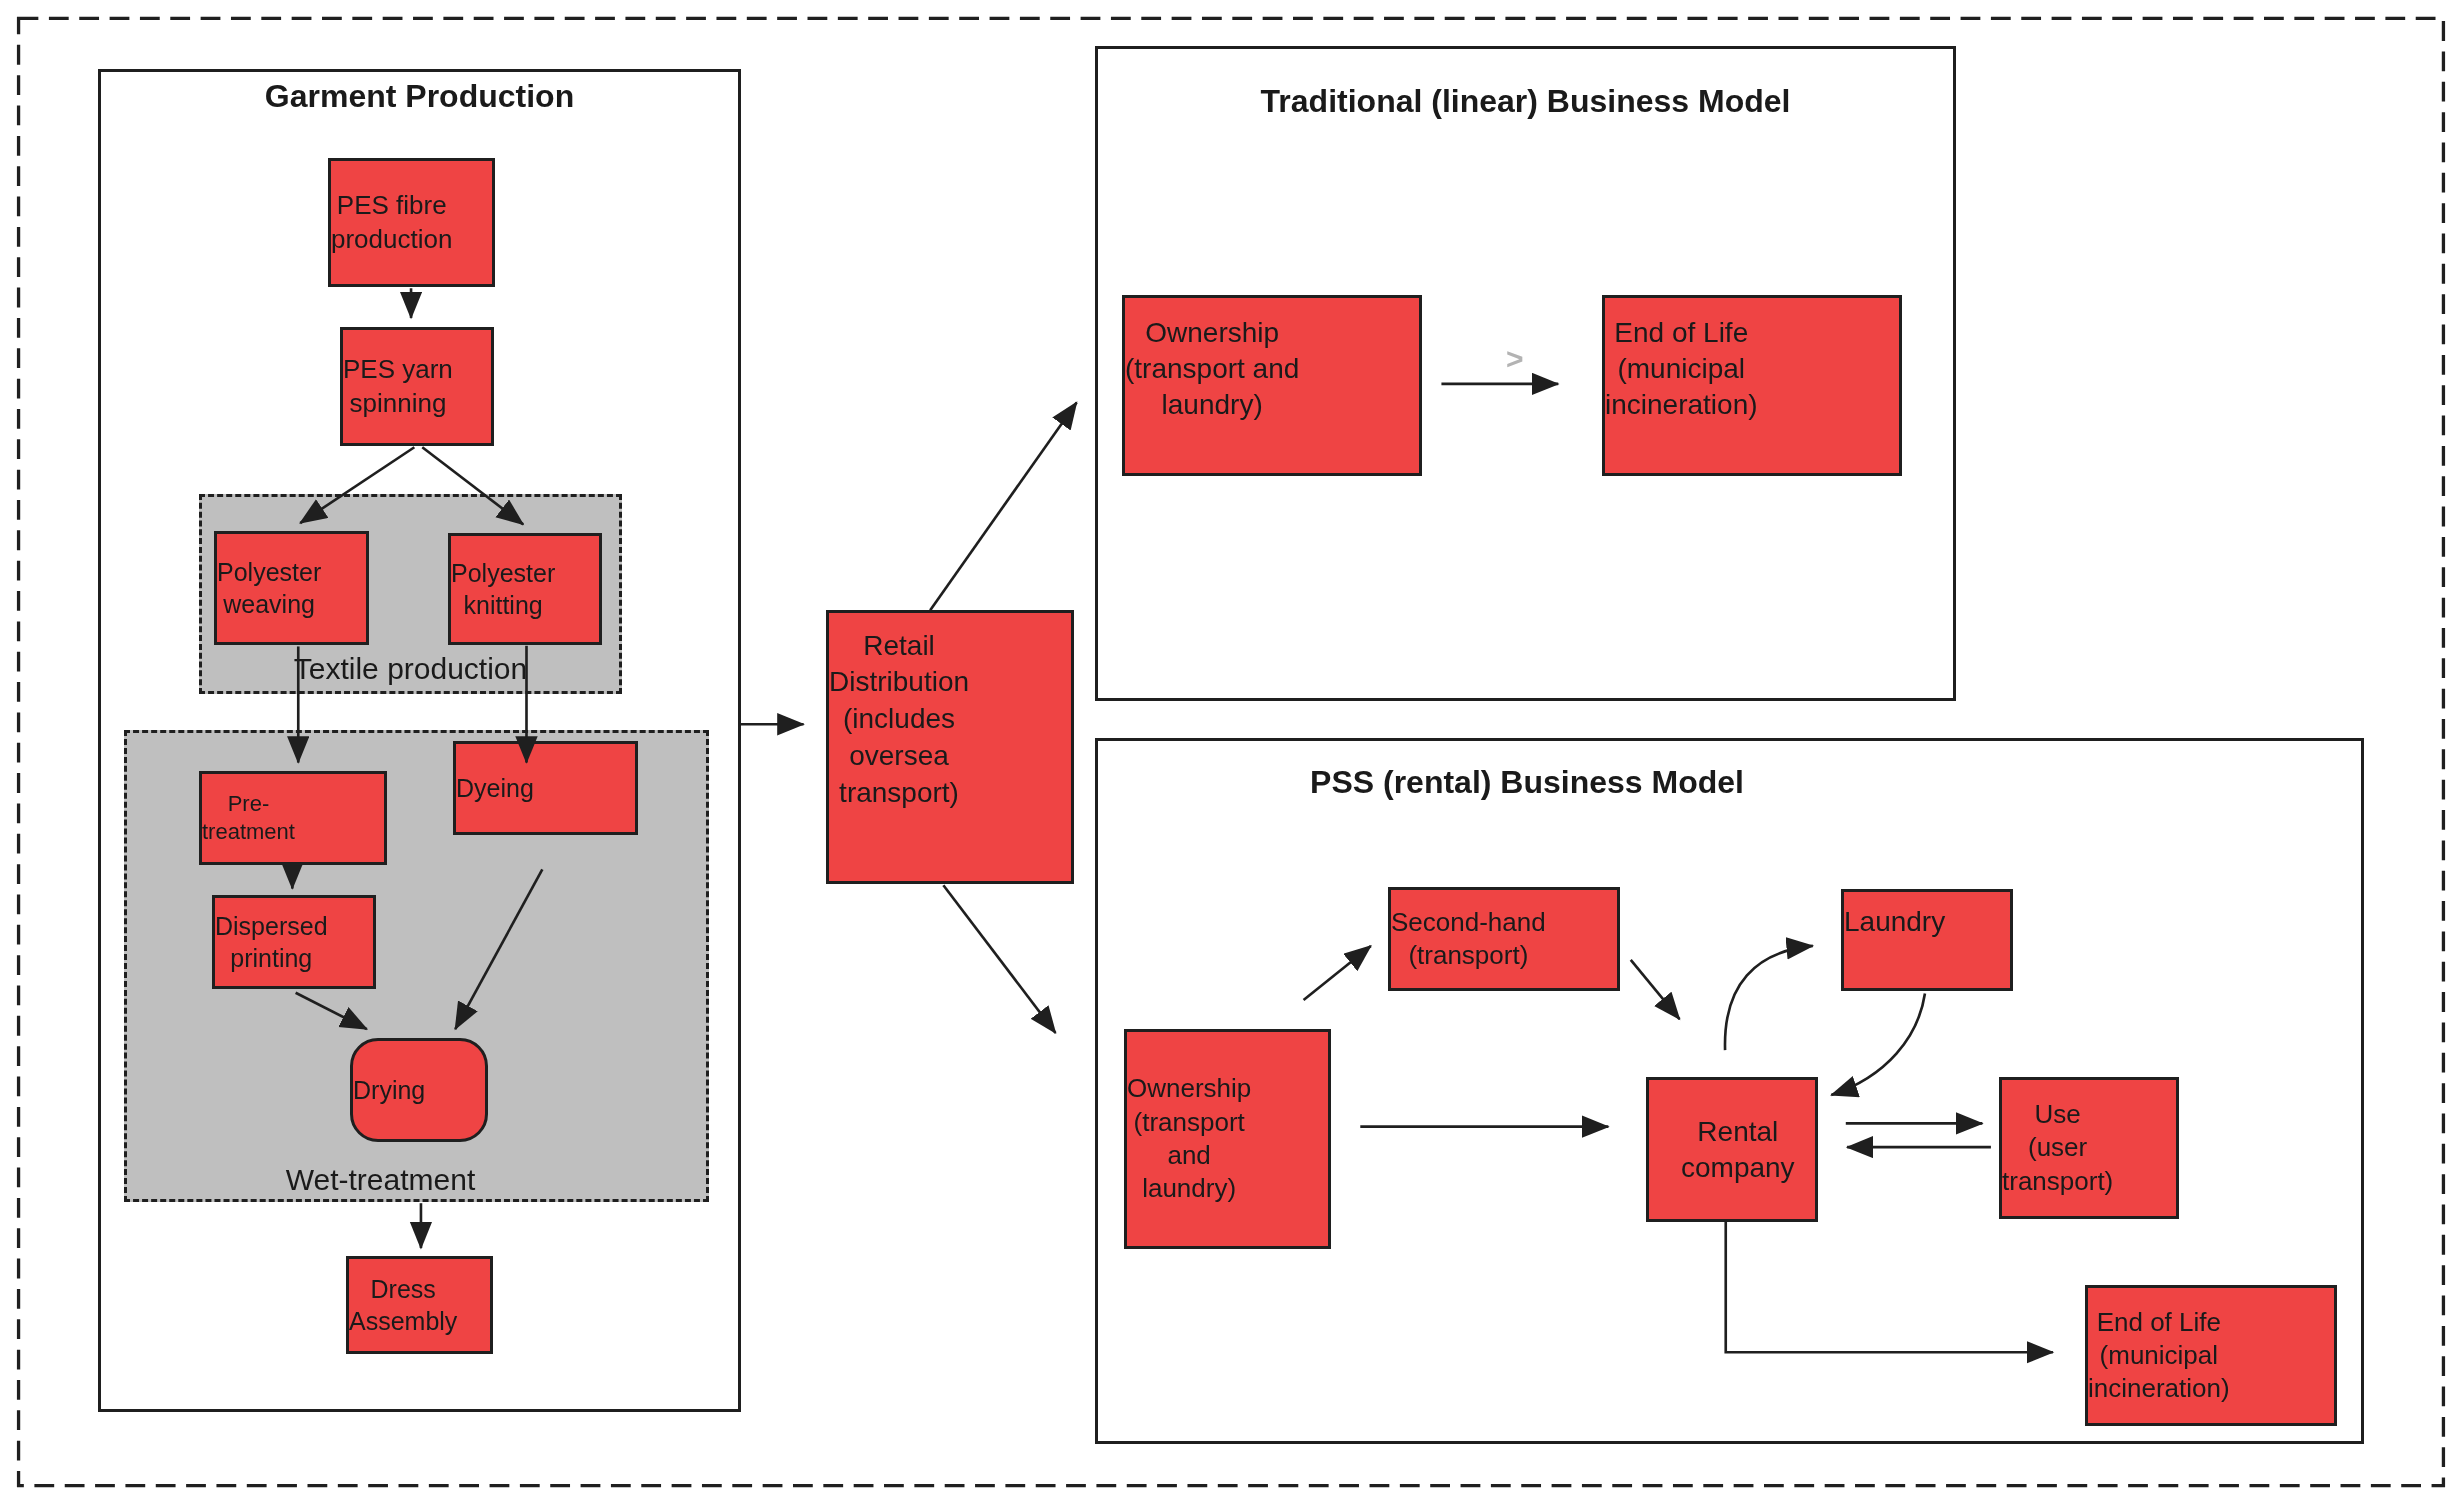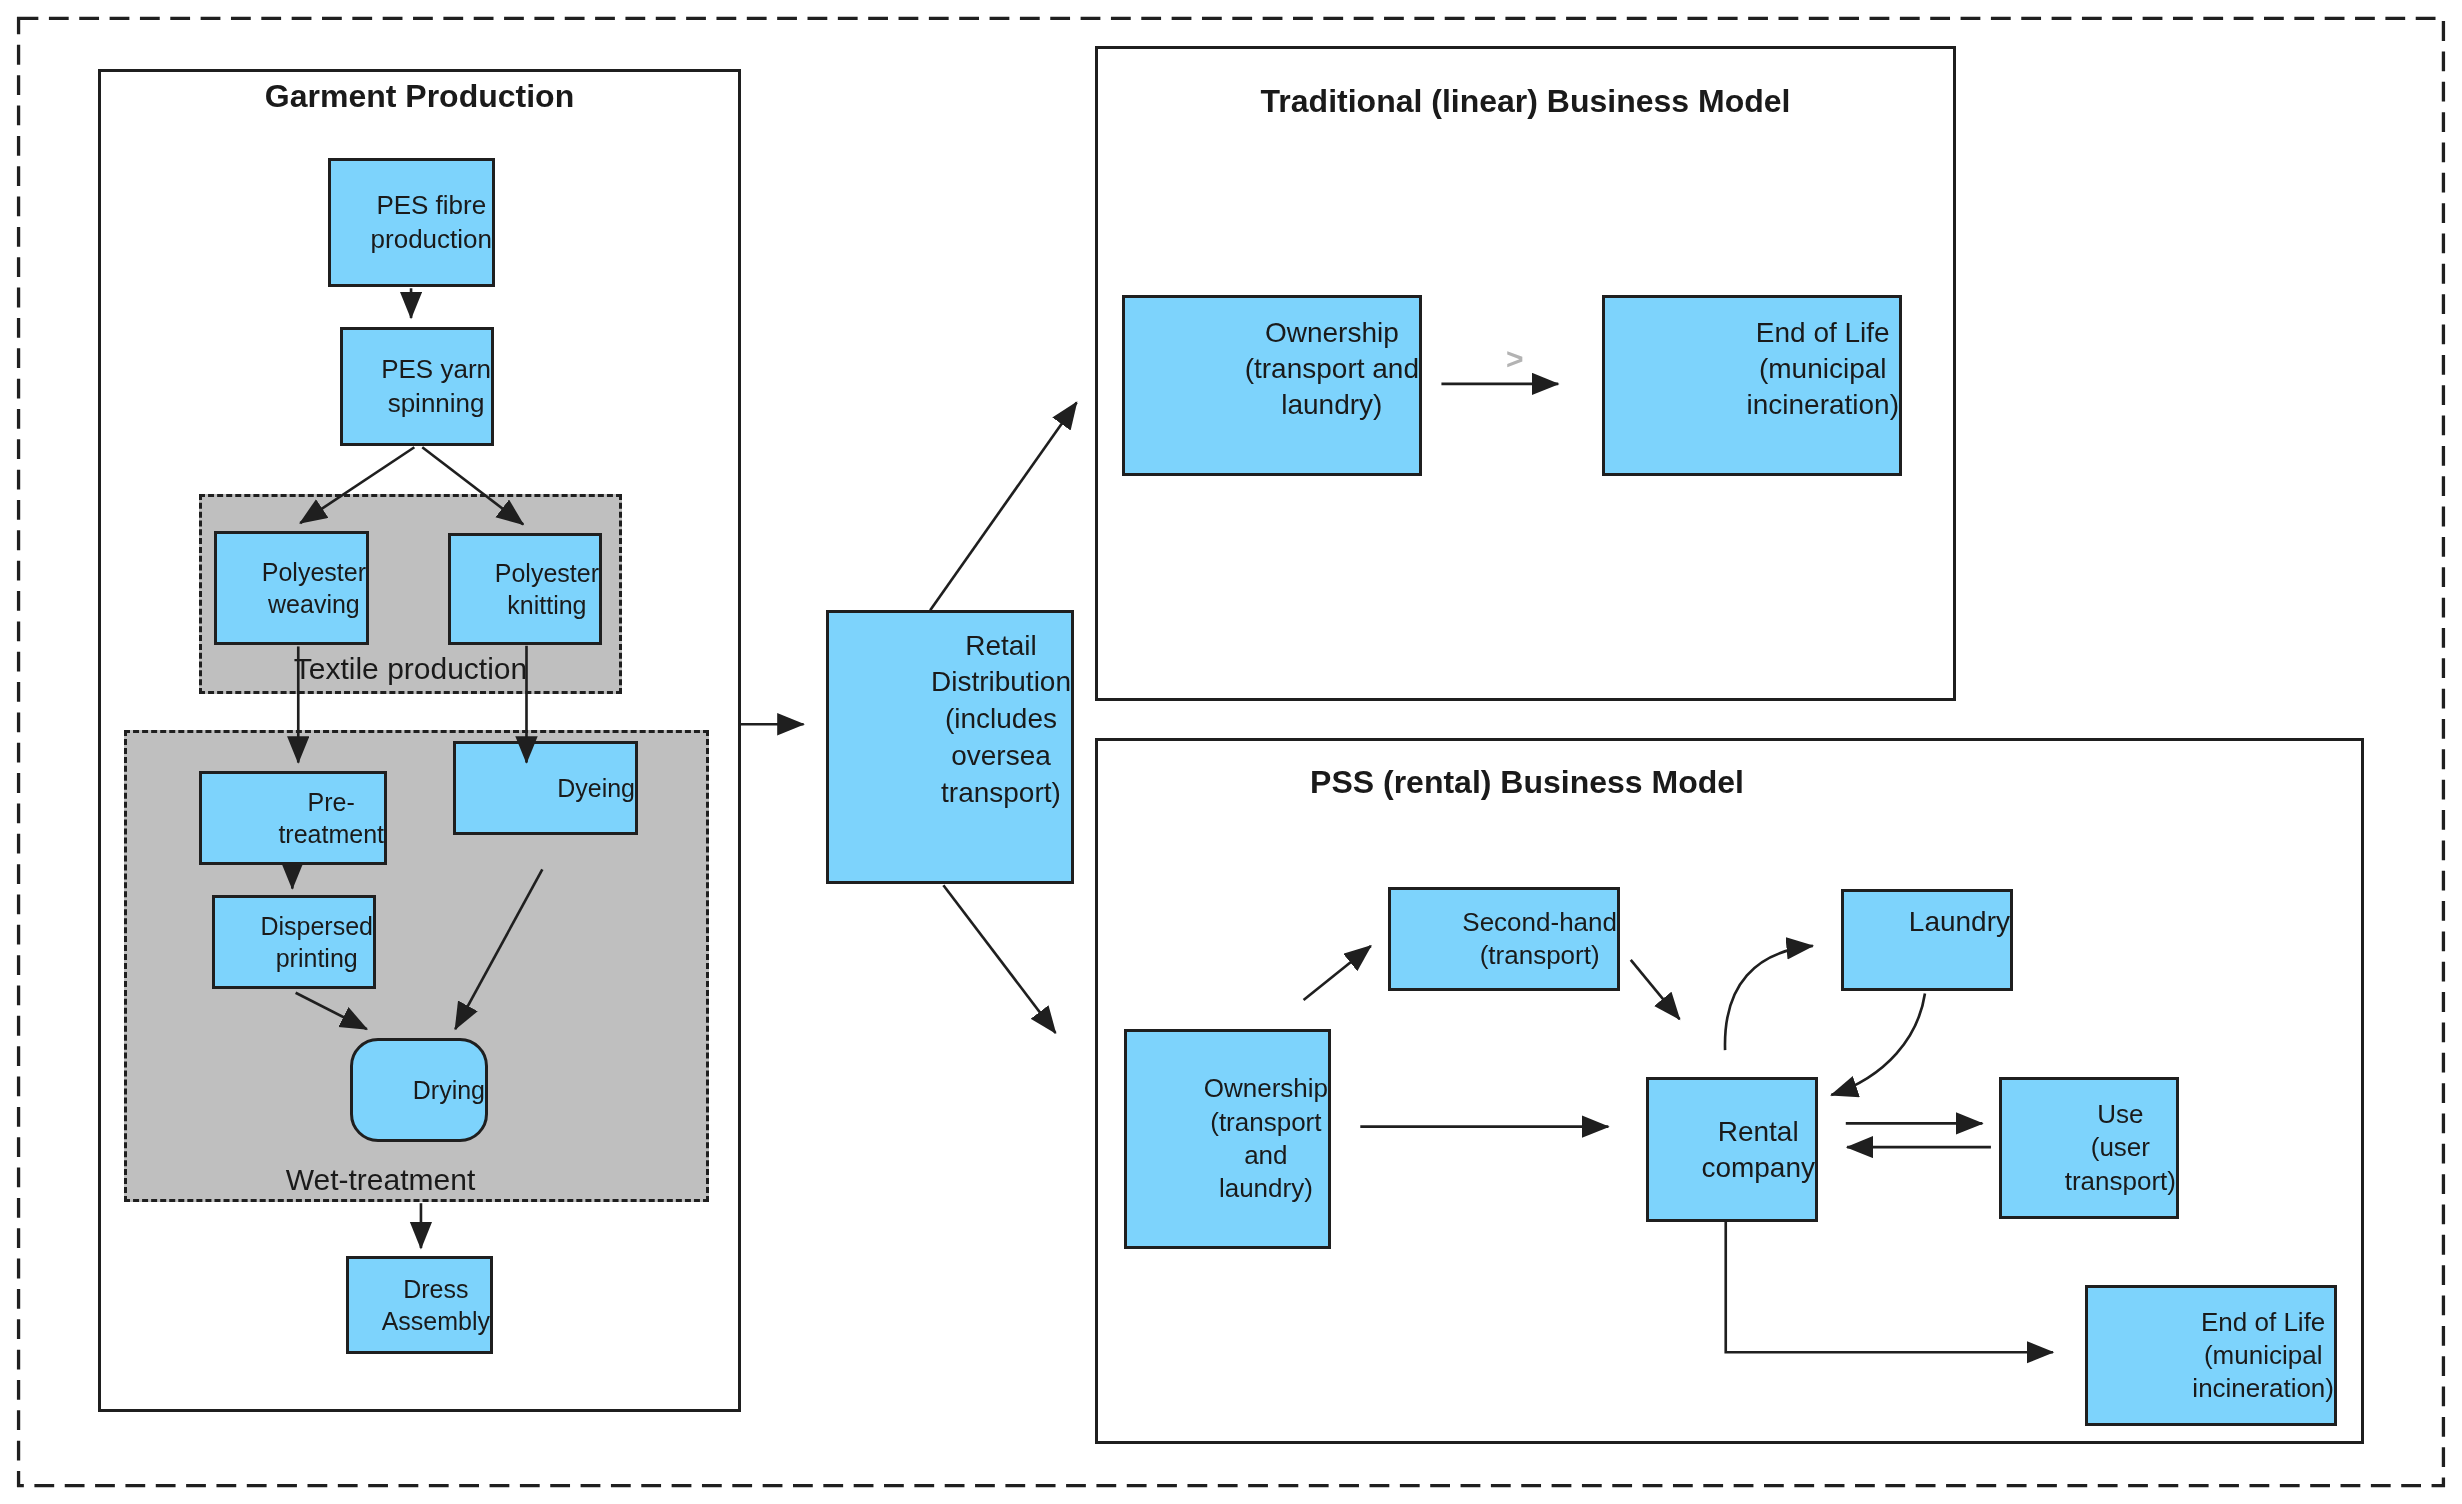--- a/index.html
+++ b/index.html
@@ -5,23 +5,23 @@
   :root{
     --stroke:#1f1f1f;
     --group-fill:#bfbfbf;
     --chevron:#b3b3b3;
     --bg:#ffffff;
   }
   html,body{margin:0;padding:0;background:var(--bg);}
   body{width:2462px;height:1504px;font-family:"Liberation Sans",sans-serif;color:#1a1a1a;}
   #canvas{position:relative;width:2462px;height:1504px;background:var(--bg);overflow:hidden;}
   .box{
-    position:absolute;box-sizing:border-box;background:#7dd3fc;
+    position:absolute;box-sizing:border-box;background:#ef4444;
     border:3.3px solid var(--stroke);
-    display:flex;align-items:center;justify-content:flex-end;
+    display:flex;align-items:center;justify-content:flex-start;
     text-align:center;font-size:28px;line-height:1.28;
   }
   .box .label{white-space:pre-line;}
   .top-align{align-items:flex-start;}
   .container{
     position:absolute;box-sizing:border-box;background:transparent;
     border:3.3px solid var(--stroke);
   }
   .group{
     position:absolute;box-sizing:border-box;
@@ -64,21 +64,21 @@
     <span class="label">Polyester
 weaving</span>
   </div>
   <div class="box" style="left:448px;top:533px;width:154px;height:112px;font-size:25px;">
     <span class="label">Polyester
 knitting</span>
   </div>
   <div class="group-label" style="left:199px;top:652px;width:423px;">Textile production</div>
 
   <div class="group" style="left:124px;top:730px;width:585px;height:472px;"></div>
-  <div class="box" style="left:199px;top:771px;width:188px;height:94px;font-size:25px;">
+  <div class="box" style="left:199px;top:771px;width:188px;height:94px;font-size:22px;">
     <span class="label">Pre-
 treatment</span>
   </div>
   <div class="box" style="left:453px;top:741px;width:185px;height:94px;font-size:25px;">
     <span class="label">Dyeing</span>
   </div>
   <div class="box" style="left:212px;top:895px;width:164px;height:94px;font-size:25px;">
     <span class="label">Dispersed
 printing</span>
   </div>

